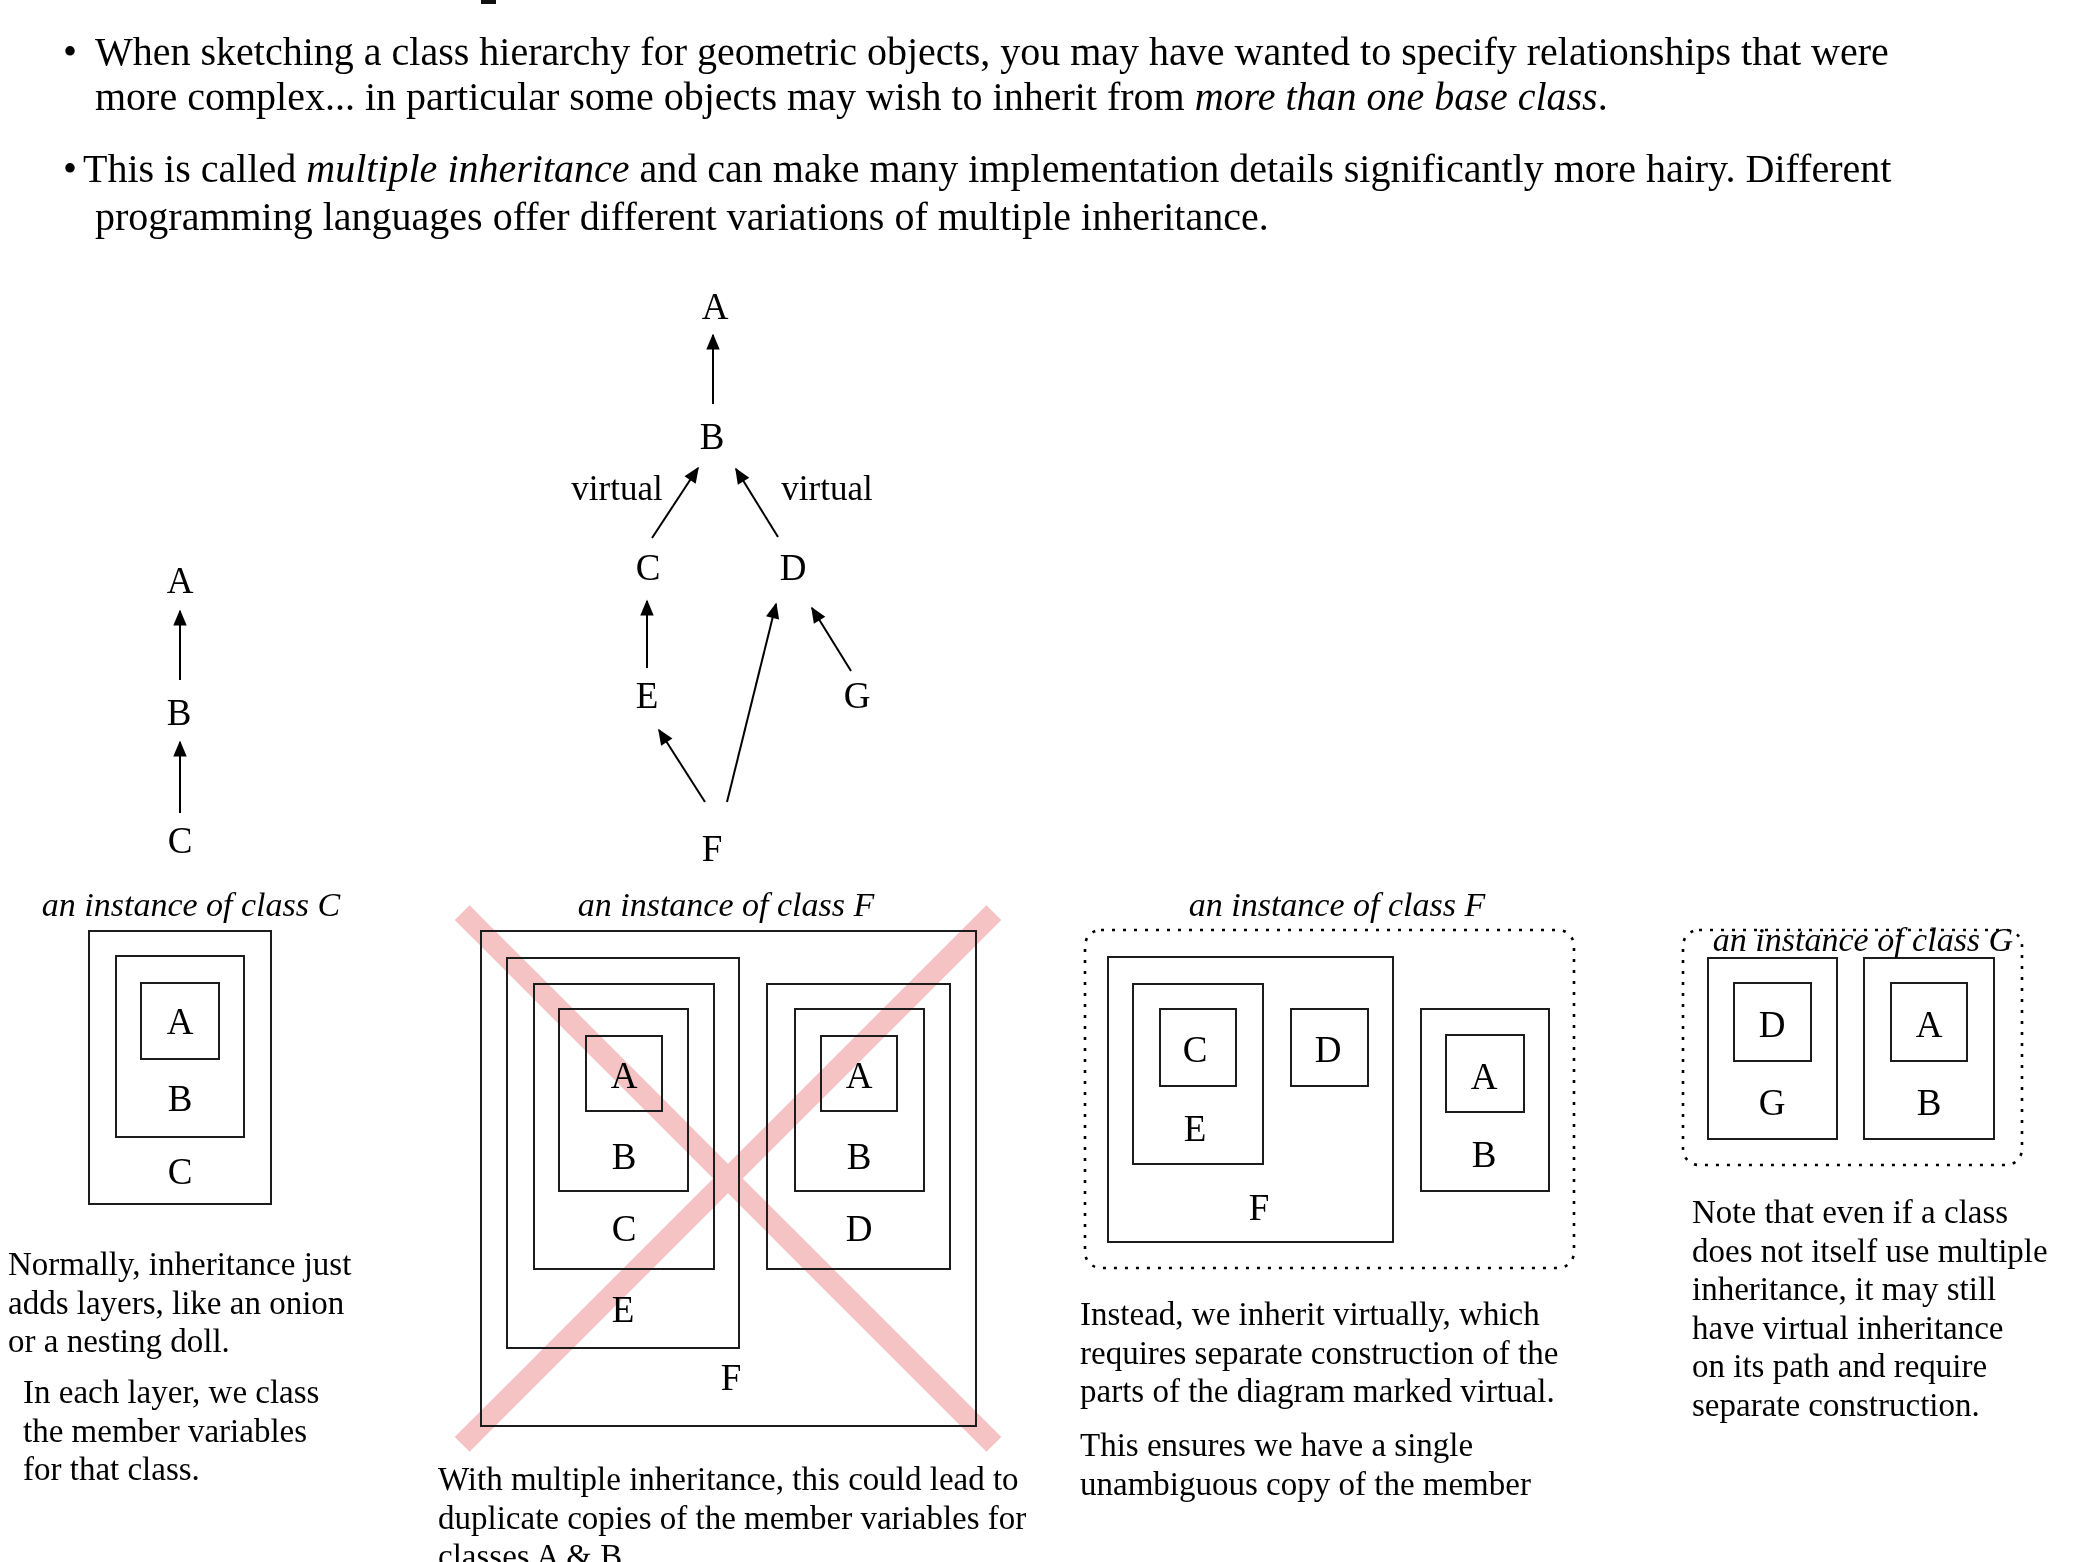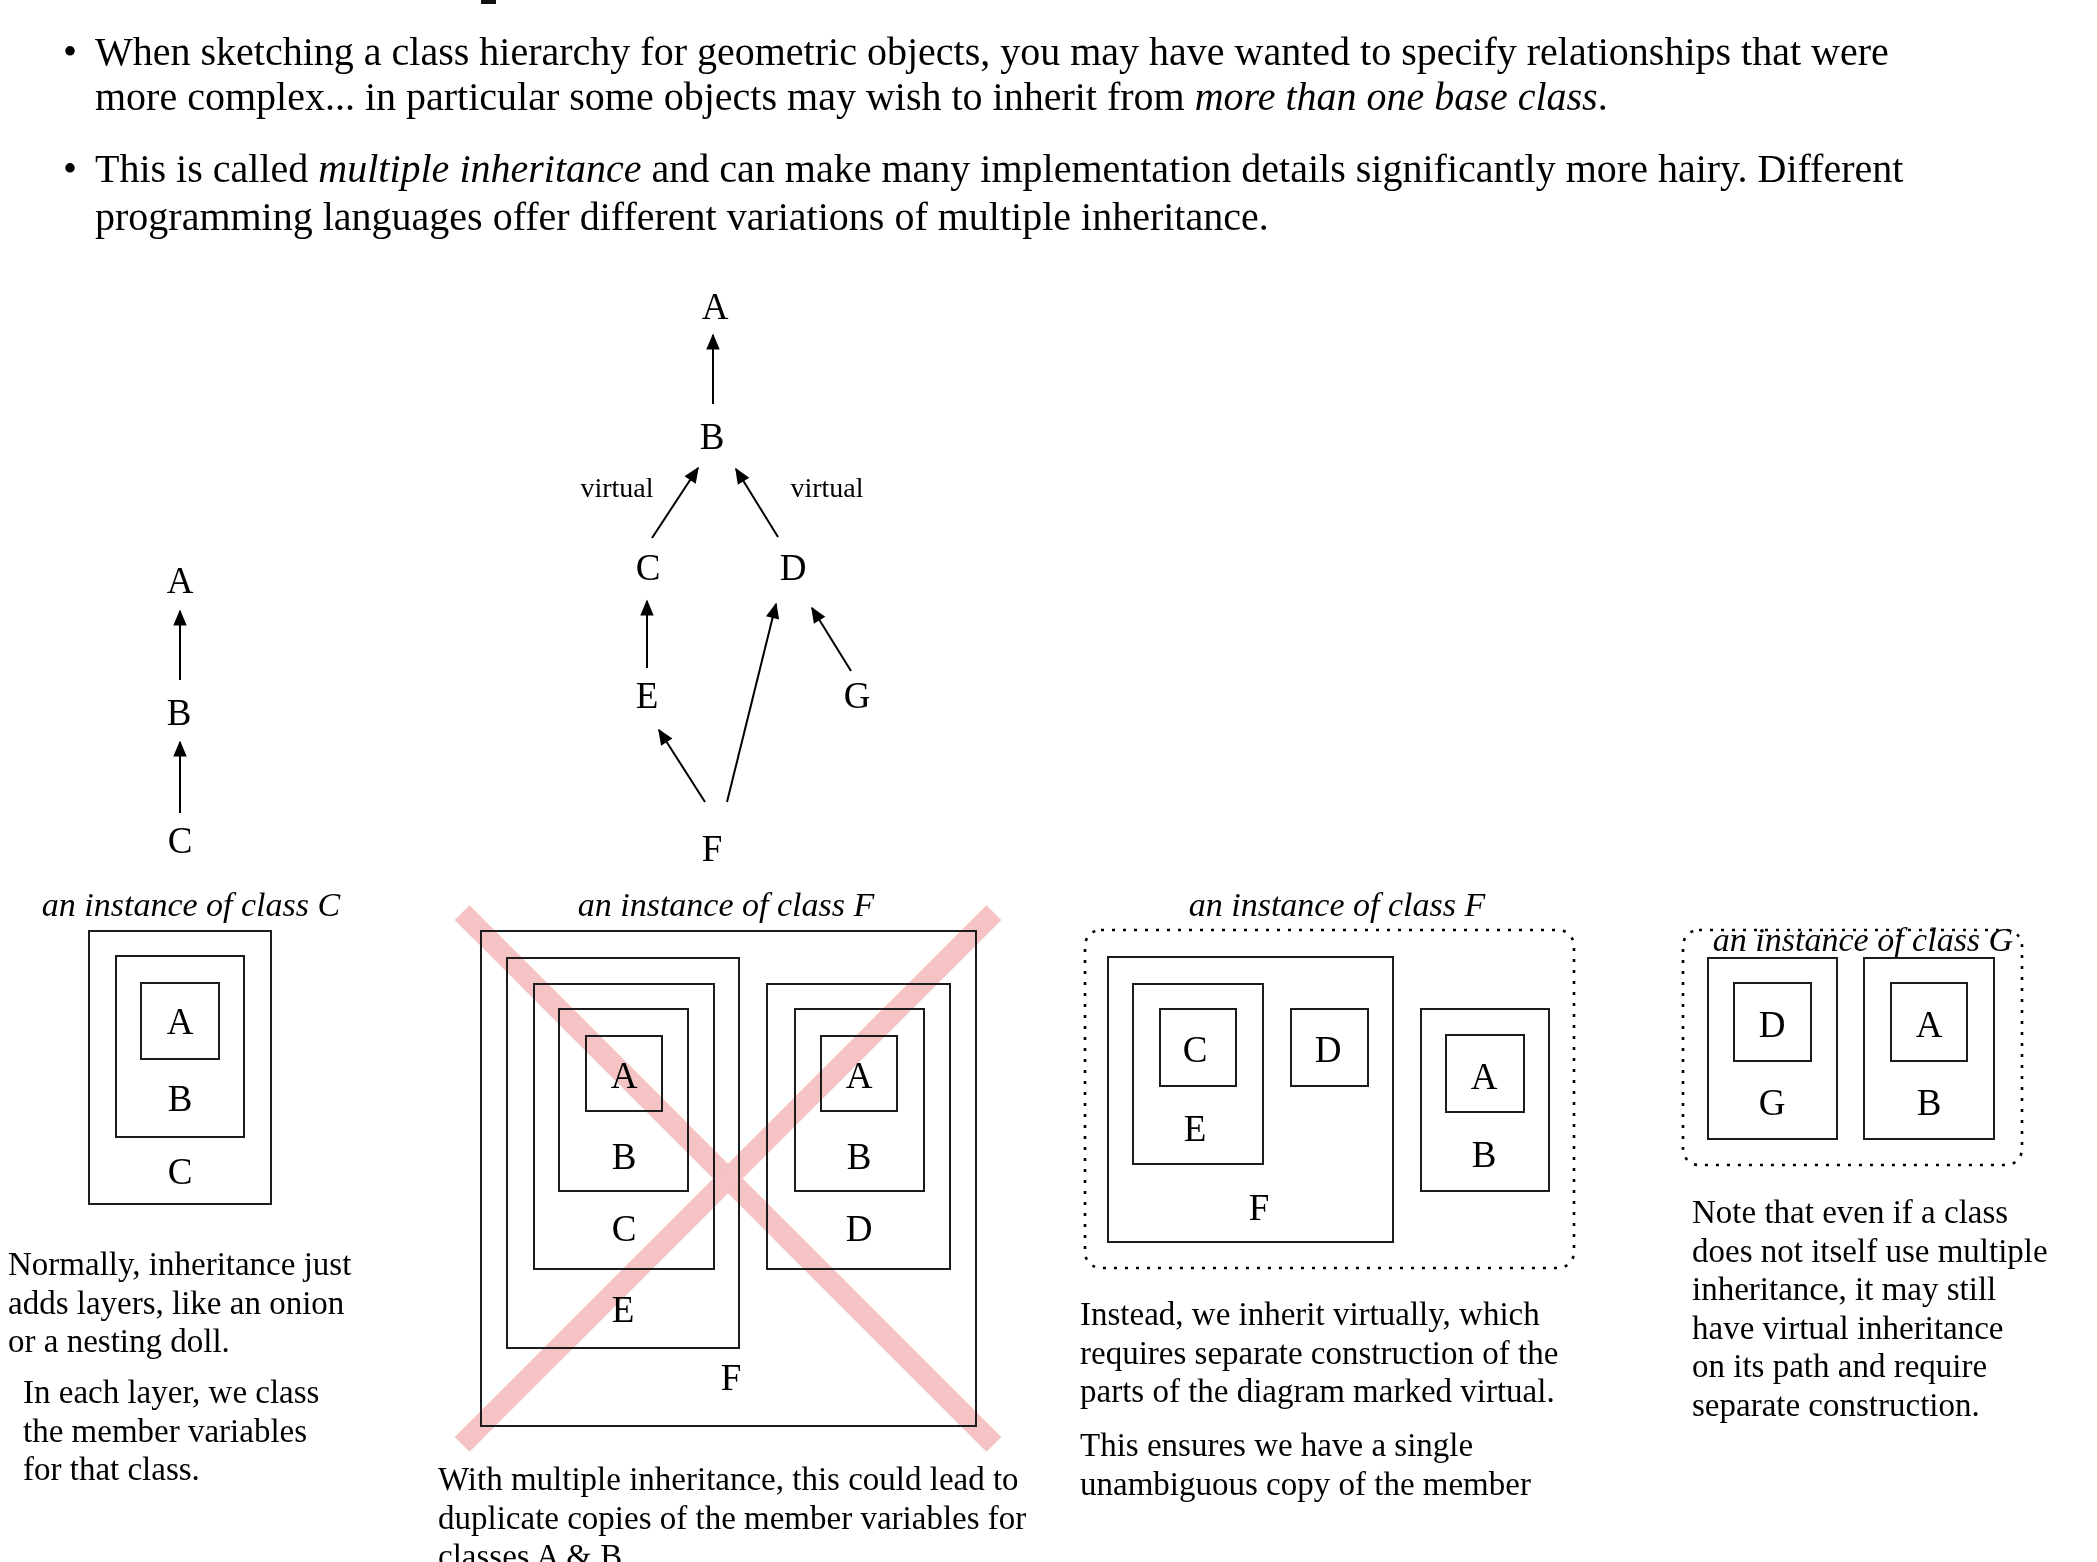--- a/index.html
+++ b/index.html
@@ -2,21 +2,21 @@
 <html><head>
 <meta charset="utf-8">
 <style>
   html,body{margin:0;padding:0;background:#ffffff;}
   #page{position:relative;width:2097px;height:1562px;background:#ffffff;overflow:hidden;
         font-family:"Liberation Serif","DejaVu Serif",serif;color:#000;}
   .bullet-line{position:absolute;font-size:40px;line-height:1;white-space:nowrap;z-index:3;}
   .bullet-dot{position:absolute;font-size:40px;line-height:1;z-index:3;}
   .em{font-style:italic;}
   .node-lbl{position:absolute;font-size:37px;line-height:1;transform:translate(-50%,-50%);z-index:3;}
-  .virt-lbl{position:absolute;font-size:28px;line-height:1;transform:translate(-50%,-50%);z-index:3;}
+  .virt-lbl{position:absolute;font-size:35px;line-height:1;transform:translate(-50%,-50%);z-index:3;}
   .caption{position:absolute;font-size:34px;font-style:italic;line-height:1;transform:translateX(-50%);
            white-space:nowrap;z-index:3;}
   .box{position:absolute;border:2px solid #1c1c1c;background:transparent;z-index:2;box-sizing:border-box;}
   .box-lbl{position:absolute;font-size:37px;line-height:1;transform:translate(-50%,-50%);z-index:3;}
   .para{position:absolute;font-size:33px;line-height:38.6px;z-index:3;}
   .para div{white-space:nowrap;}
   .cross-bar{position:absolute;width:752px;height:21px;background:#f5c3c3;z-index:1;}
   #svg-overlay{position:absolute;left:0;top:0;z-index:2;pointer-events:none;}
   #title-artifact{position:absolute;left:481px;top:0;width:15px;height:4px;background:#111;z-index:3;}
 </style>
@@ -24,21 +24,21 @@
 <body>
 
 <div id="page">
 
   <div id="title-artifact"></div>
 
   <div class="bullet-dot" style="left:63px;top:32px;">•</div>
   <div class="bullet-line" style="left:95px;top:32px;">When sketching a class hierarchy for geometric objects, you may have wanted to specify relationships that were</div>
   <div class="bullet-line" style="left:95px;top:77px;"><span>more complex... in particular some objects may wish to inherit from </span><span class="em">more than one base class</span><span>.</span></div>
   <div class="bullet-dot" style="left:63px;top:149px;">•</div>
-  <div class="bullet-line" style="left:95px;top:149px;"><span>This is called </span><span class="em">multiple inheritance</span><span> and can make many implementation details significantly more hairy.  Different</span></div>
+  <div class="bullet-line" style="left:83px;top:149px;"><span>This is called </span><span class="em">multiple inheritance</span><span> and can make many implementation details significantly more hairy.  Different</span></div>
   <div class="bullet-line" style="left:95px;top:197px;">programming languages offer different variations of multiple inheritance.</div>
 
   <div class="node-lbl" style="left:180px;top:580px;">A</div>
   <div class="node-lbl" style="left:179px;top:712px;">B</div>
   <div class="node-lbl" style="left:180px;top:840px;">C</div>
 
   <div class="node-lbl" style="left:715px;top:306px;">A</div>
   <div class="node-lbl" style="left:712px;top:436px;">B</div>
   <div class="virt-lbl" style="left:617px;top:488px;">virtual</div>
   <div class="virt-lbl" style="left:827px;top:488px;">virtual</div>

